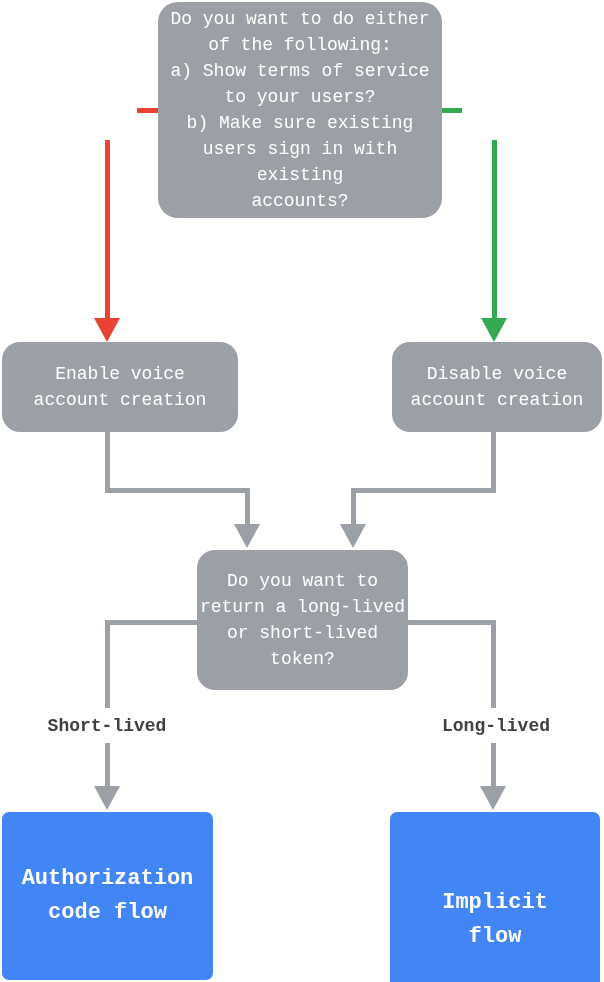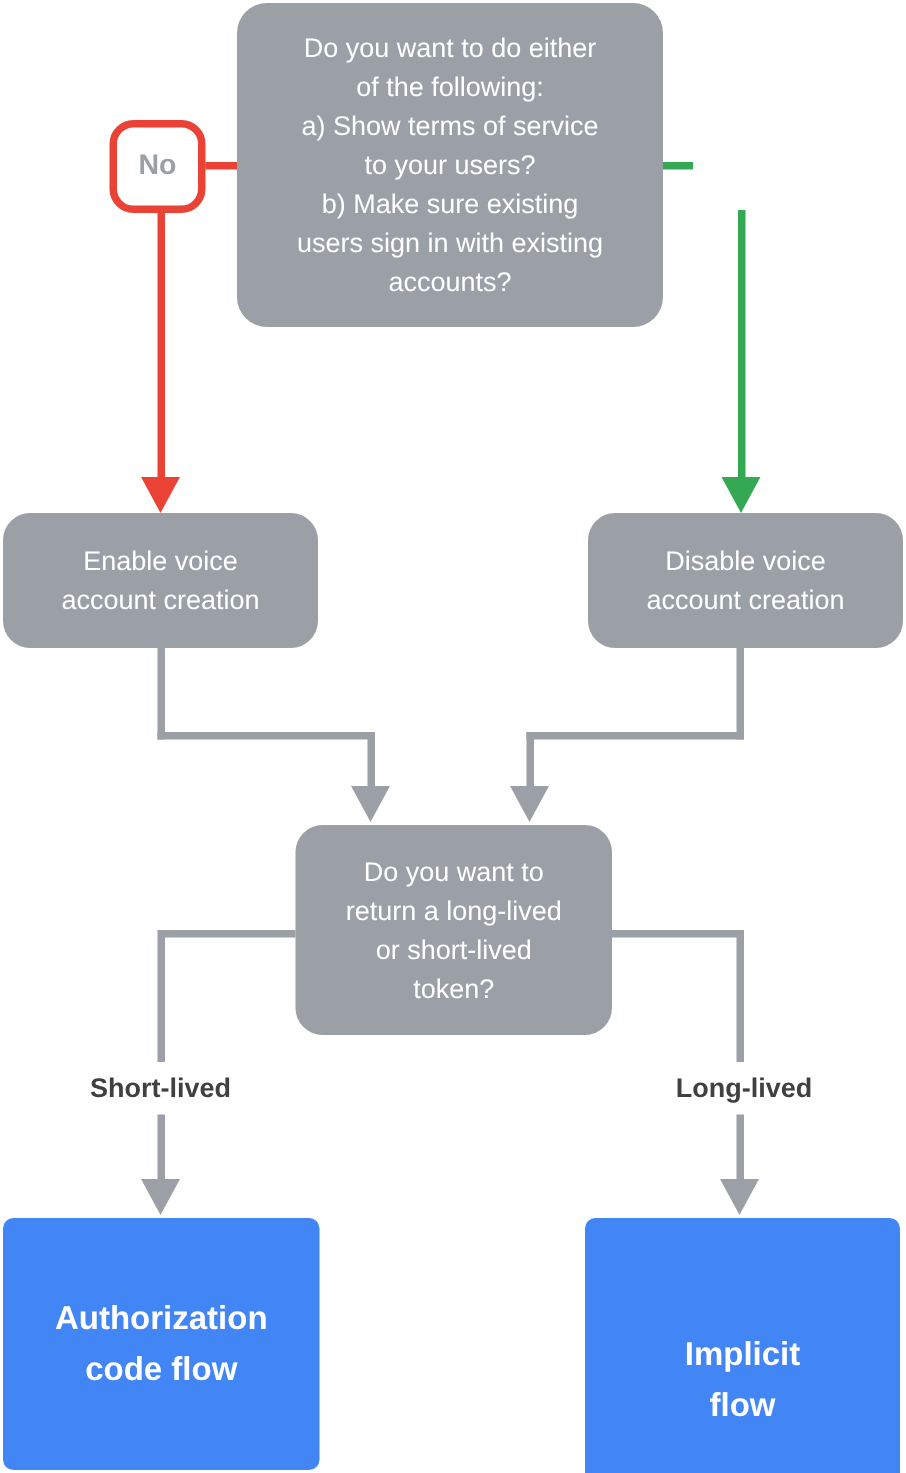--- a/index.html
+++ b/index.html
@@ -1,21 +1,21 @@
 <!DOCTYPE html>
 <html><head>
 <meta charset="utf-8">
 <style>
   html, body { margin: 0; padding: 0; background: #ffffff; }
   .stage {
     position: relative;
     width: 604px;
     height: 982px;
     background: #ffffff;
-    font-family: Liberation Sans, sans-serif;
+    font-family: Liberation Mono, monospace;
     overflow: hidden;
   }
   .abs { position: absolute; box-sizing: border-box; }
 
   
   .gbox {
     background: #9AA0A6;
     color: #ffffff;
     border-radius: 18px;
     display: flex;
@@ -98,23 +98,22 @@
 accounts?</div>
 
   <div class="abs line red" style="left:137px; top:108px; width:21px; height:5px;"></div>
   <div class="abs line red" style="left:105px; top:140px; width:5px; height:180px;"></div>
   <div class="abs arrow red" style="left:94px; top:318px;"></div>
 
   <div class="abs line green" style="left:442px; top:108px; width:20px; height:5px;"></div>
   <div class="abs line green" style="left:492px; top:140px; width:5px; height:180px;"></div>
   <div class="abs arrow green" style="left:481px; top:318px;"></div>
 
-  <div class="abs badge no" style="left:73px; top:80px; width:64px; height:62px;">No</div>
 
-  <div class="abs gbox" style="left:2px; top:342px; width:210px; height:90px;">Enable voice
+  <div class="abs gbox" style="left:2px; top:342px; width:236px; height:90px;">Enable voice
 account creation</div>
   <div class="abs gbox" style="left:392px; top:342px; width:210px; height:90px;text-align:center;">Disable voice
 account creation</div>
 
   <div class="abs line" style="left:105px; top:432px; width:5px; height:61px;"></div>
   <div class="abs line" style="left:105px; top:488px; width:145px; height:5px;"></div>
   <div class="abs line" style="left:245px; top:488px; width:5px; height:38px;"></div>
   <div class="abs arrow" style="left:234px; top:524px;"></div>
 
   <div class="abs line" style="left:491px; top:432px; width:5px; height:61px;"></div>

